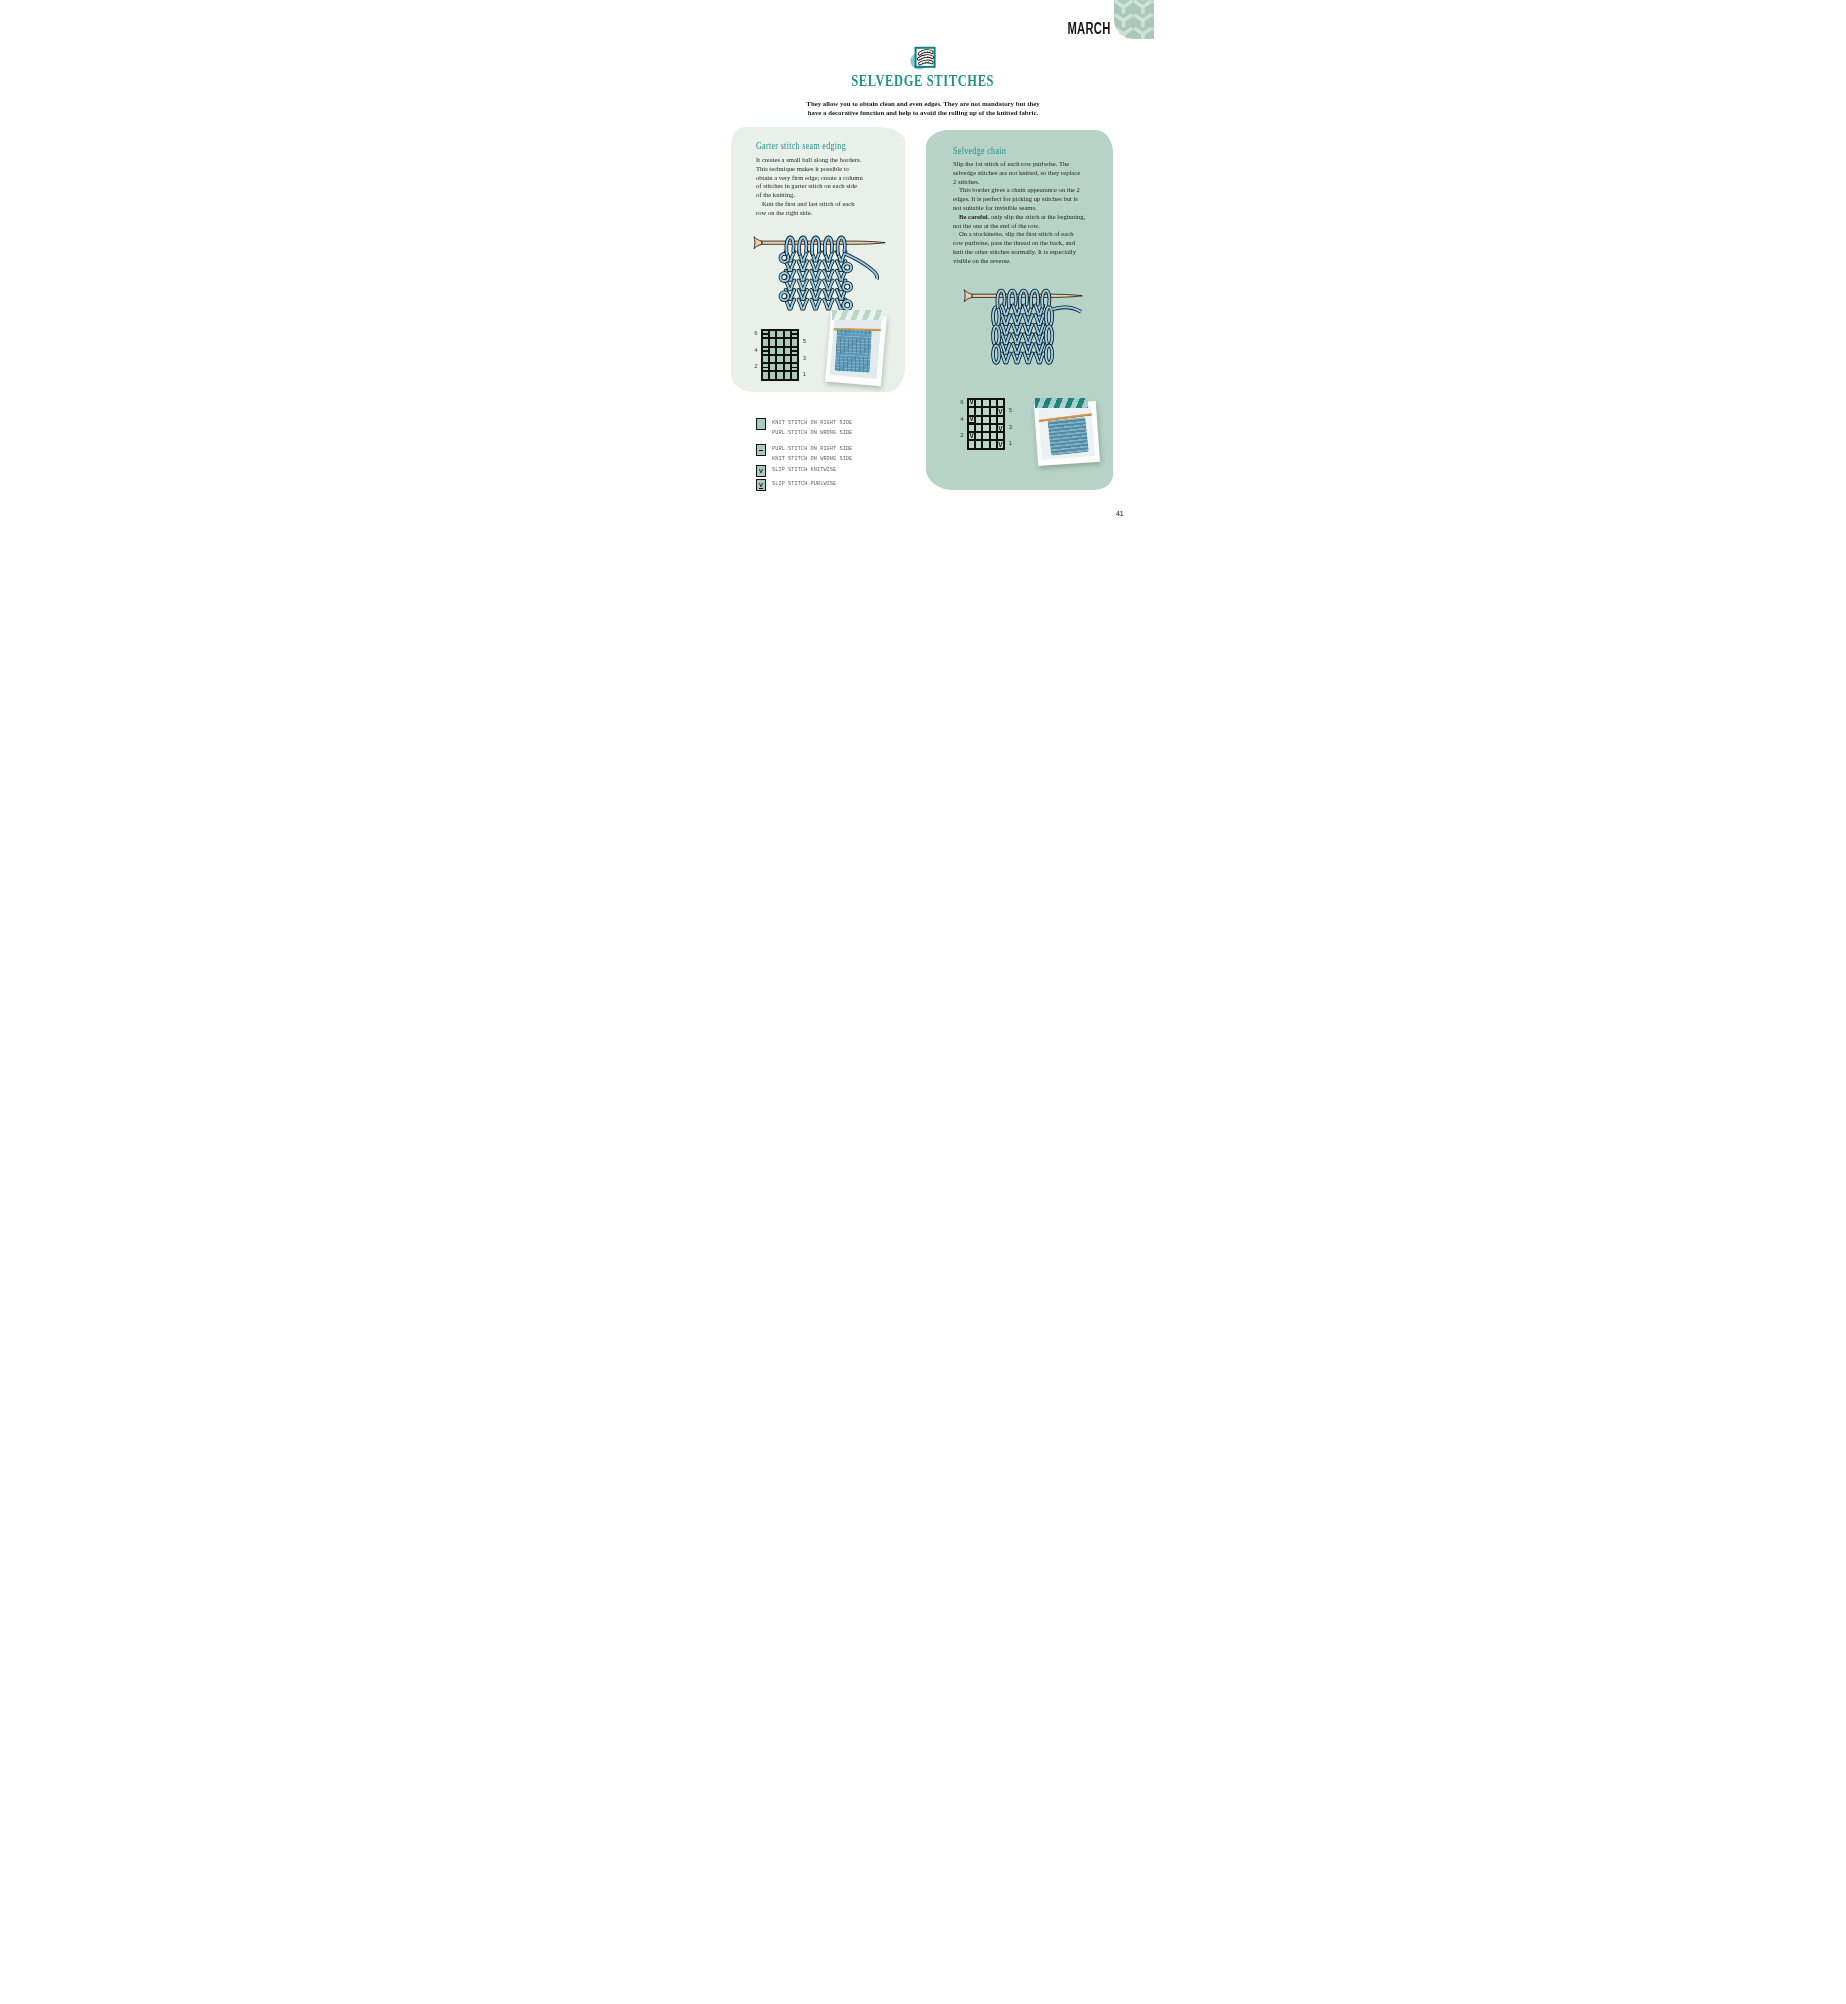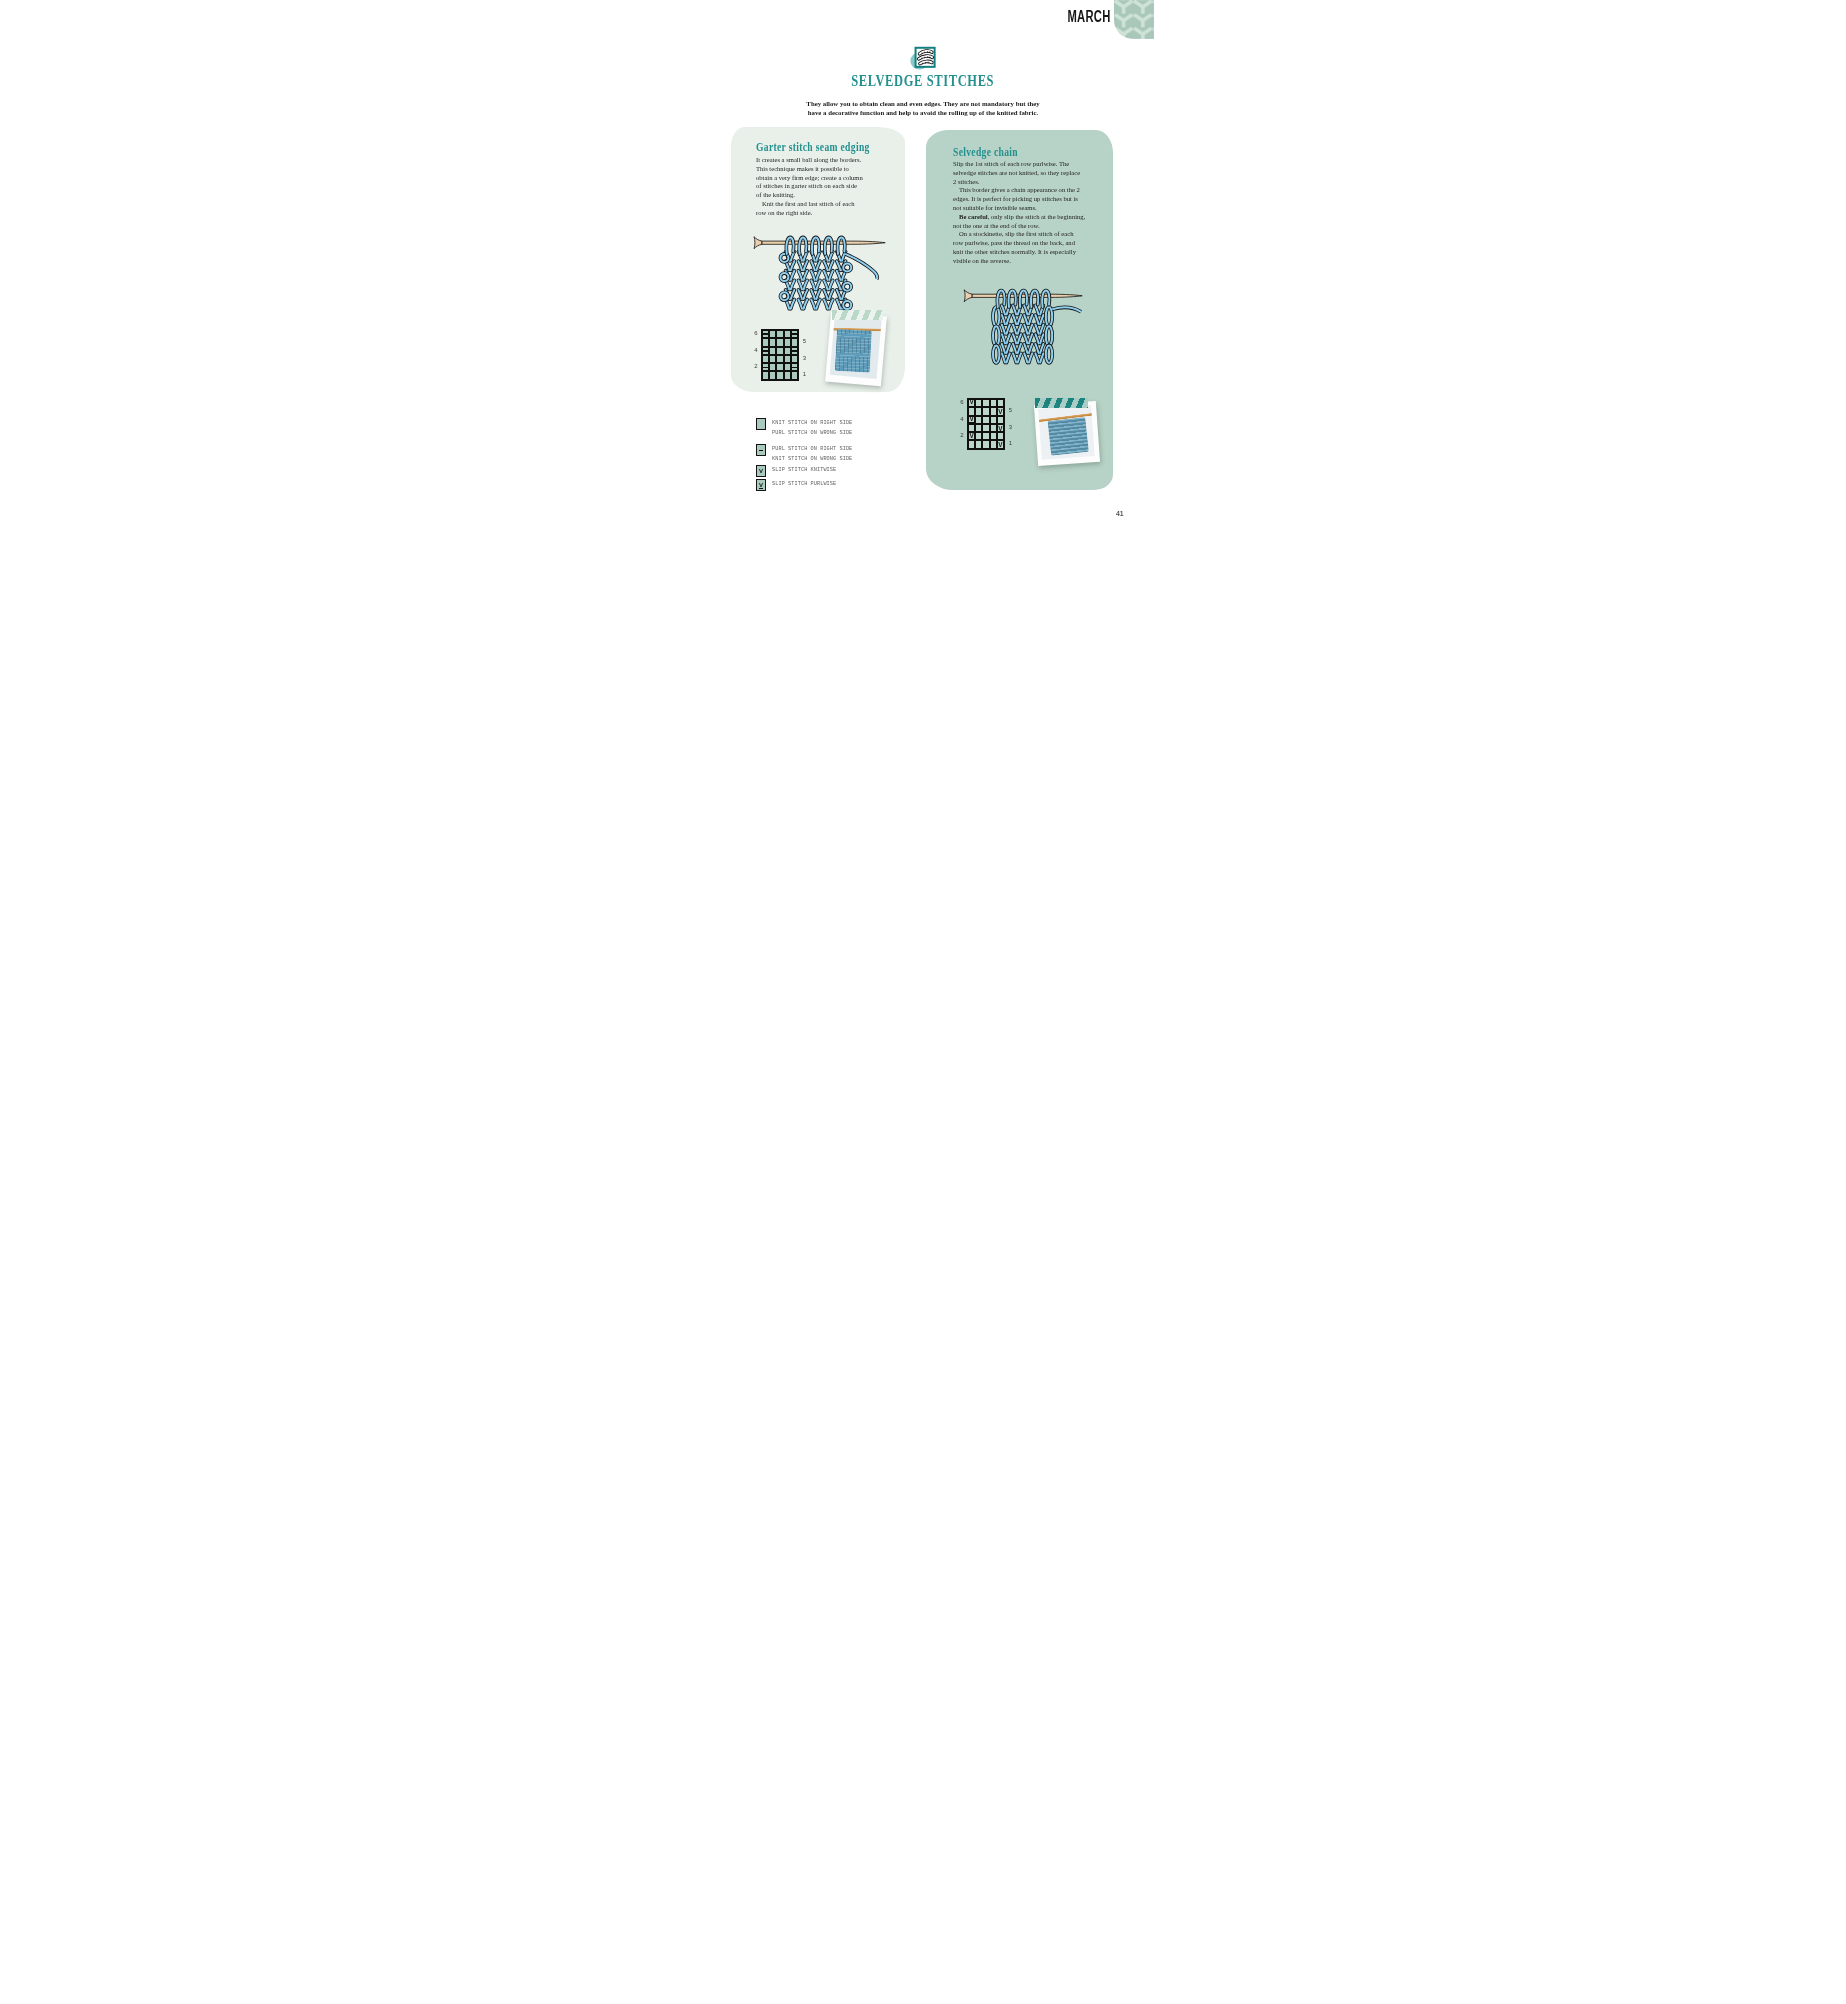--- a/index.html
+++ b/index.html
@@ -1,40 +1,40 @@
 <!DOCTYPE html>
 <html style="font-size:6.4px"><head>
 <meta charset="utf-8">
 <style>
   html,body{margin:0;padding:0;background:#ffffff;}
   #page{position:relative;width:462px;height:533px;margin:0 auto;background:#ffffff;
         font-family:"Liberation Serif",serif;overflow:hidden;}
 
   
-  #march{position:absolute;top:8px;right:43px;font-family:"Liberation Sans",sans-serif;
+  #march{position:absolute;top:20px;right:43px;font-family:"Liberation Sans",sans-serif;
          font-weight:800;font-size:16px;color:#161616;}
   #march .sq{display:inline-block;transform:scaleX(.70);transform-origin:right center;letter-spacing:0.4px;}
   #corner{position:absolute;top:0;right:0;width:40px;height:39px;overflow:hidden;
           border-bottom-left-radius:19px;}
   #tape-icon{position:absolute;left:218px;top:45px;width:27px;height:27px;}
   #title{position:absolute;top:72px;left:0;width:100%;text-align:center;
          color:#23908e;font-weight:700;font-size:16px;}
   #title .sq{display:inline-block;transform:scaleX(.78);transform-origin:center;letter-spacing:0.8px;}
   #subtitle{position:absolute;top:99px;left:0;width:100%;text-align:center;
             font-size:6.8px;font-weight:700;color:#1b1b1b;line-height:9.2px;}
 
   
   .panel{position:absolute;}
   #panel-left{left:39px;top:127px;width:174px;height:265px;background:#e9f0ea;
               border-radius:13.6px 28px 17.6px 23px / 19px 14.4px 25px 17px;}
   #panel-right{left:234px;top:130px;width:187px;height:360px;background:#b7d2c6;
                border-radius:23px 17px 19px 27px / 17px 23px 15.2px 21px;}
 
   
-  .section-heading{position:absolute;color:#23908e;font-size:12px;font-weight:700;white-space:nowrap;}
+  .section-heading{position:absolute;color:#23908e;font-size:10px;font-weight:400;white-space:nowrap;}
   .section-heading .sq{display:inline-block;transform:scaleX(.80);transform-origin:left center;letter-spacing:0.4px;}
   #heading-left{left:64px;top:140px;}
   #heading-right{left:261px;top:145px;}
   .bodytext{position:absolute;font-size:6.6px;line-height:8.8px;color:#242424;white-space:nowrap;}
   #body-left{left:64px;top:156px;}
   #body-right{left:261px;top:160px;}
   .line.indent{padding-left:6px;}
 
   
   .illus{position:absolute;}

